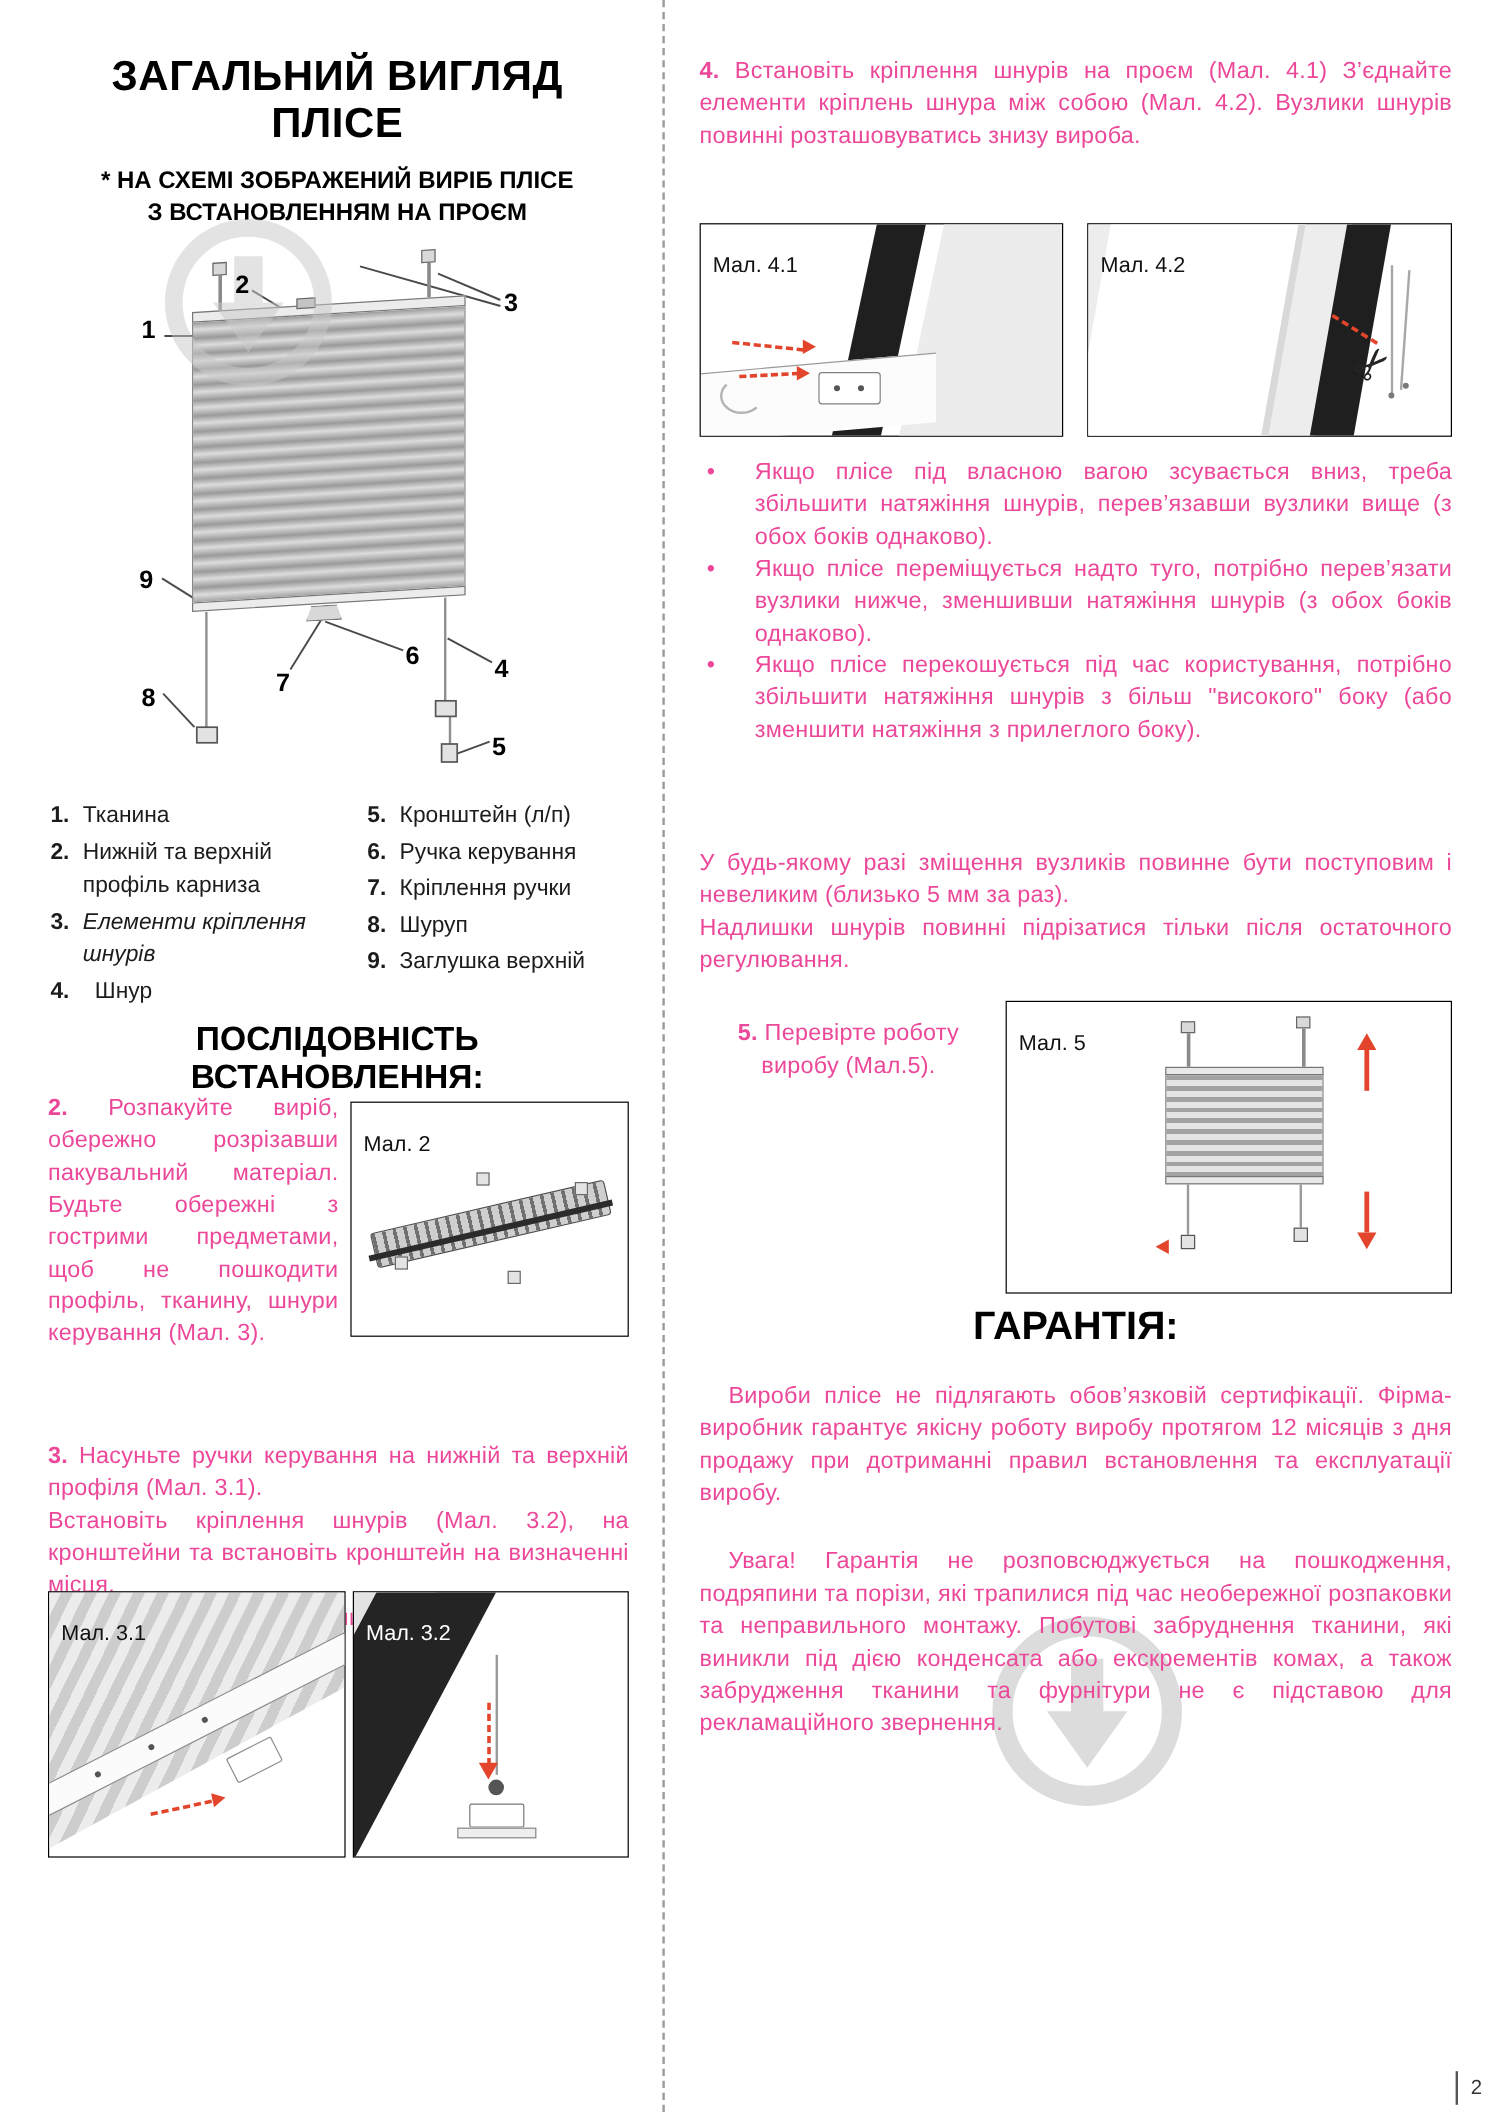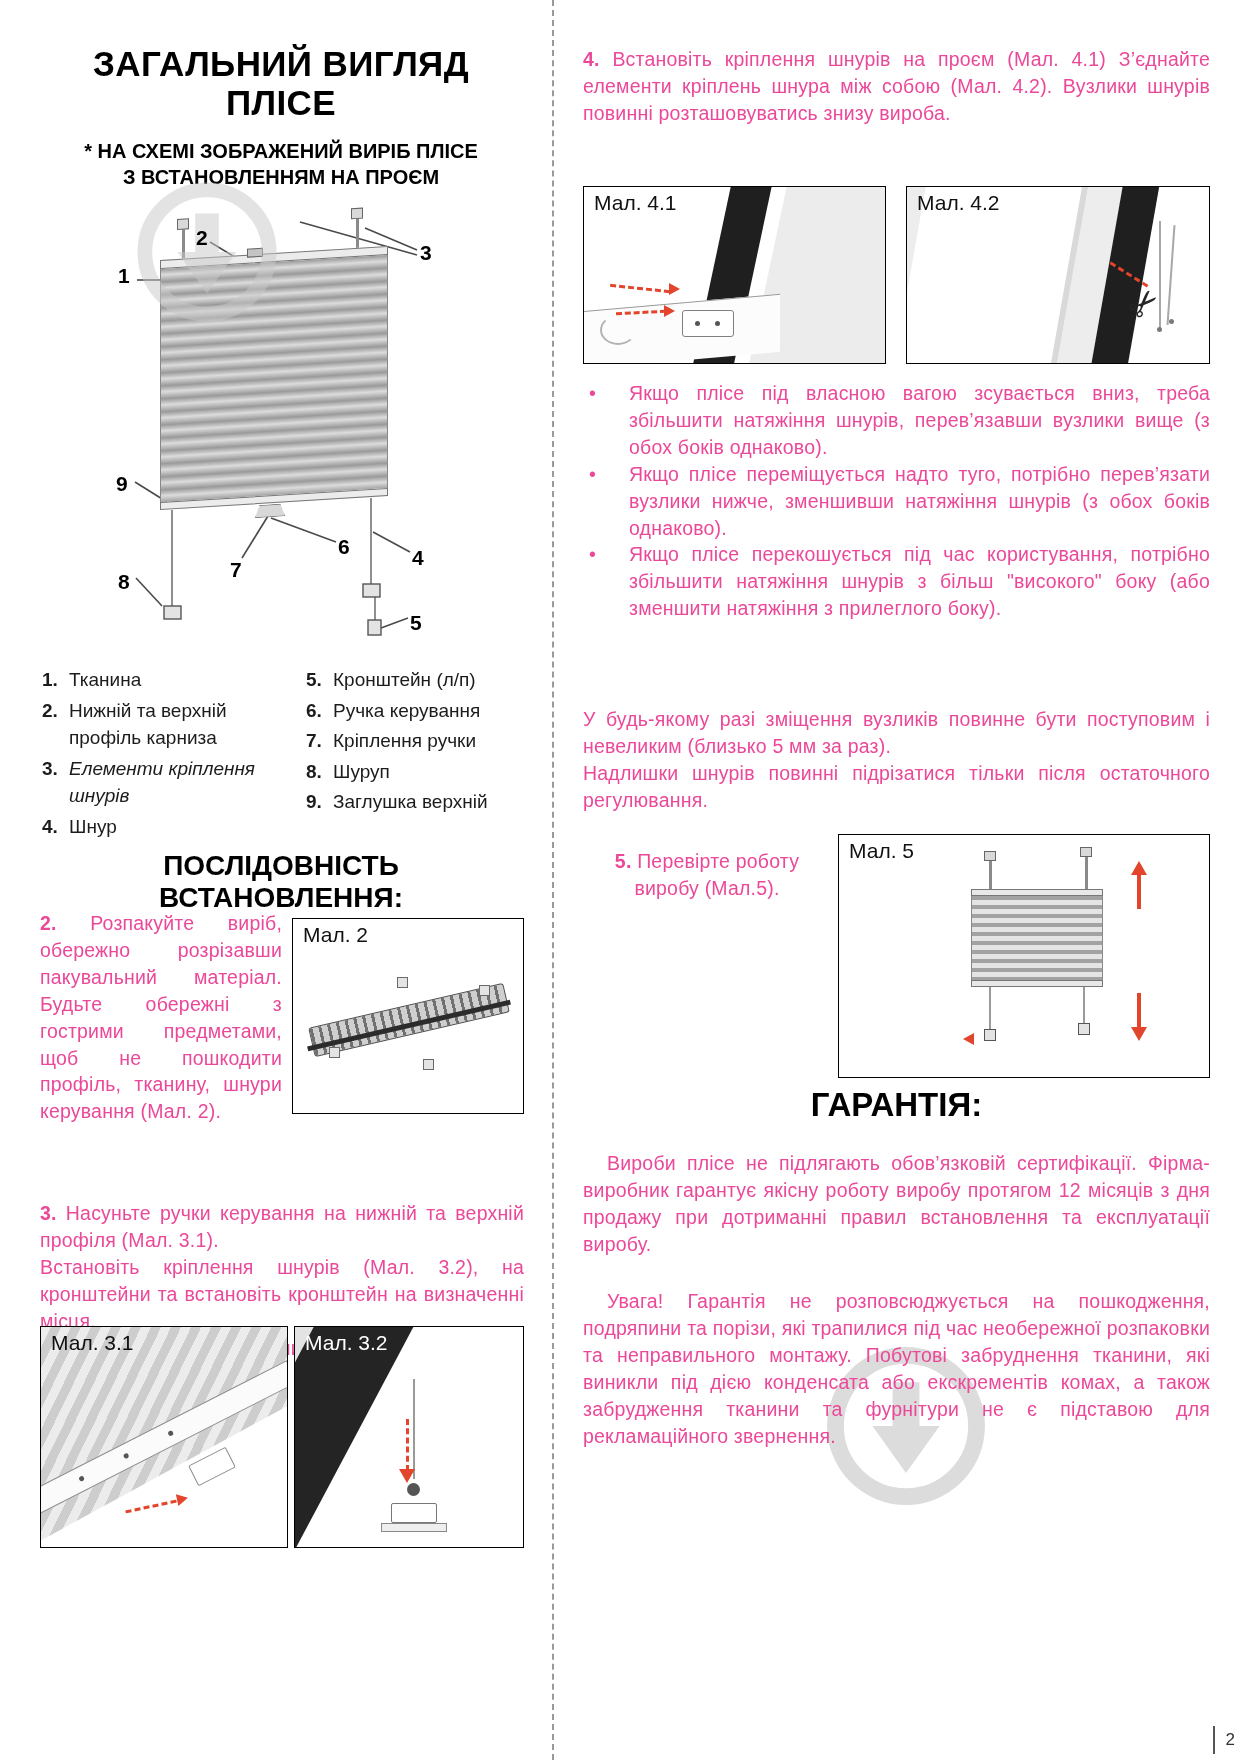--- a/index.html
+++ b/index.html
@@ -8,21 +8,21 @@
           font-family:"Liberation Sans", sans-serif; color:#161616; overflow:hidden; }
   .abs { position:absolute; }
   .body-text { font-size:19.5px; line-height:1.38; text-align:justify; color:#ec4899; letter-spacing:0.2px; }
   .bold { font-weight:bold; }
   .h-main { font-weight:bold; font-size:35px; line-height:1.12; text-align:center; color:#000; letter-spacing:0.4px; }
   .h-sub  { font-weight:bold; font-size:20px; line-height:1.32; text-align:center; color:#000; }
   .h-sec  { font-weight:bold; font-size:28px; text-align:center; color:#000; }
   .h-war  { font-weight:bold; font-size:33px; text-align:center; color:#000; }
   .divider { position:absolute; left:552px; top:0; height:100%; width:0; border-left:2.5px dashed #9a9a9a; }
   .fig { position:absolute; border:1.6px solid #000; background:#fff; overflow:hidden; }
-  .fig-label { position:absolute; top:4px; left:10px; font-size:21px; color:#111; z-index:6;text-align:right; }
+  .fig-label { position:absolute; top:24px; left:10px; font-size:18px; color:#111; z-index:6;text-align:right; }
   .dnum { position:absolute; font-weight:bold; font-size:21px; color:#000; z-index:4; }
   .legend { position:absolute; display:flex; gap:14px; font-size:19px; line-height:1.45; color:#1c1c1c; }
   .litem { display:flex; margin-bottom:3px; }
   .litem .n { font-weight:bold; width:27px; flex:none; }
   .wm { position:absolute; pointer-events:none; }
   .assembly { position:absolute; left:105px; top:78px; width:228px; transform:skewY(-3.5deg); transform-origin:0 50%; z-index:2; }
   .rail { background:#ececec; border:1px solid #777; }
   .fabric { height:233px; border-left:1px solid #888; border-right:1px solid #888;
             background:repeating-linear-gradient(180deg,#9a9a9a 0px,#dcdcdc 6px,#9a9a9a 13px); }
   .pin { position:absolute; width:3px; height:30px; top:-30px; background:#8a8a8a; }
@@ -124,21 +124,21 @@
       <div class="litem">
         <span class="n">2.</span>
         <span style="width:204px;">Нижній та верхній профіль карниза</span>
       </div>
       <div class="litem">
         <span class="n">3.</span>
         <span style="width:204px;font-style:italic;">Елементи кріплення шнурів</span>
       </div>
       <div class="litem">
         <span class="n">4.</span>
-        <span style="width:204px;">Шнур</span>
+        <span style="width:204px;margin-left:10px;">Шнур</span>
       </div>
     </div>
     <div style="width:215px;">
       <div class="litem">
         <span class="n">5.</span>
         <span>Кронштейн (л/п)</span>
       </div>
       <div class="litem">
         <span class="n">6.</span>
         <span>Ручка керування</span>
@@ -156,21 +156,21 @@
         <span>Заглушка верхній</span>
       </div>
     </div>
   </div>
 
   <div class="abs h-sec" style="left:40px; top:850px; width:482px;">ПОСЛІДОВНІСТЬ ВСТАНОВЛЕННЯ:</div>
 
   <div class="abs" style="left:40px; top:910px; width:484px; height:210px;">
     <div class="body-text" style="width:242px;">
       <span class="bold">2.</span>
-      <span>Розпакуйте виріб, обережно розрізавши пакувальний матеріал. Будьте обережні з гострими предметами, щоб не пошкодити профіль, тканину, шнури керування (Мал. 2).</span>
+      <span>Розпакуйте виріб, обережно розрізавши пакувальний матеріал. Будьте обережні з гострими предметами, щоб не пошкодити профіль, тканину, шнури керування (Мал. 3).</span>
     </div>
     <div class="fig" style="left:252px; top:8px; width:232px; height:196px;">
       <span class="fig-label">Мал. 2</span>
       <div style="position:absolute; left:16px; top:86px; width:200px; height:30px; transform:rotate(-13deg); background:repeating-linear-gradient(90deg,#707070 0 3px,#cfcfcf 3px 9px); border:1px solid #4f4f4f; border-radius:3px;"></div>
       <div style="position:absolute; left:12px; top:104px; width:208px; height:5px; transform:rotate(-13deg); background:#2b2b2b;"></div>
       <div class="clip-sq" style="left:36px; top:128px;"></div>
       <div class="clip-sq" style="left:186px; top:66px;"></div>
       <div class="clip-sq" style="left:104px; top:58px;"></div>
       <div class="clip-sq" style="left:130px; top:140px;"></div>
     </div>

